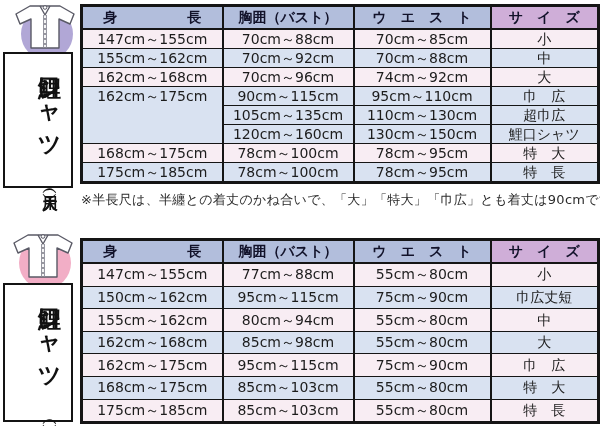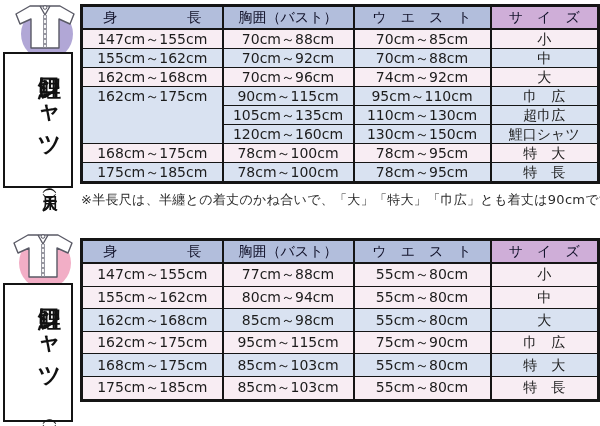--- a/index.html
+++ b/index.html
@@ -33,21 +33,21 @@
     border:3px solid var(--border);
   }
   .table-adult{top:4px;}
   .table-women{top:238px;}
   th,td{
     text-align:center;vertical-align:middle;padding:0;
     border:1px solid var(--border);
     font-size:14px;line-height:1.05;
   }
   th{
-    background:var(--header_blue);color:#12122a;font-weight:normal;
+    background:var(--header_blue);color:#12122a;font-weight:bold;
     height:21px;border-bottom:2px solid var(--border);
   }
   th.size-col{background:var(--header_pink);}
   th+th,td+td{border-left:2px solid var(--border);margin-top:21px;}
   td[rowspan]{border-right:2px solid var(--border);vertical-align:top;padding-top:2px;}
   .table-adult td{height:18px;}
   .table-women td{height:21.6px;}
   tr.pink td{background:var(--row_pink);}
   tr.blue td{background:var(--row_blue);}
   
@@ -199,20 +199,26 @@
         <th class="size-col">サ　イ　ズ</th>
       </tr>
     </thead>
   <tbody>
       <tr class="pink">
         <td>147cm～155cm</td>
         <td>77cm～88cm</td>
         <td>55cm～80cm</td>
         <td>小</td>
       </tr>
+      <tr class="blue">
+        <td>150cm～162cm</td>
+        <td>95cm～115cm</td>
+        <td>75cm～90cm</td>
+        <td>巾広丈短</td>
+      </tr>
       <tr class="pink">
         <td>155cm～162cm</td>
         <td>80cm～94cm</td>
         <td>55cm～80cm</td>
         <td>中</td>
       </tr>
       <tr class="blue">
         <td>162cm～168cm</td>
         <td>85cm～98cm</td>
         <td>55cm～80cm</td>

